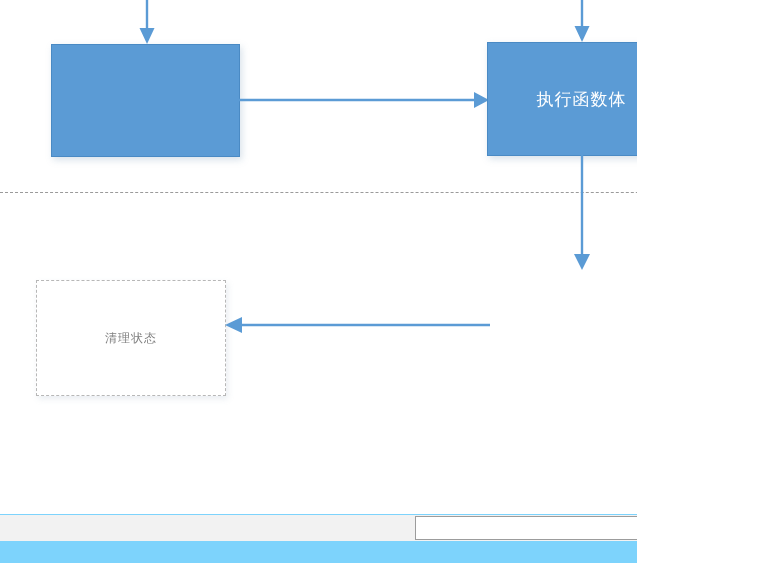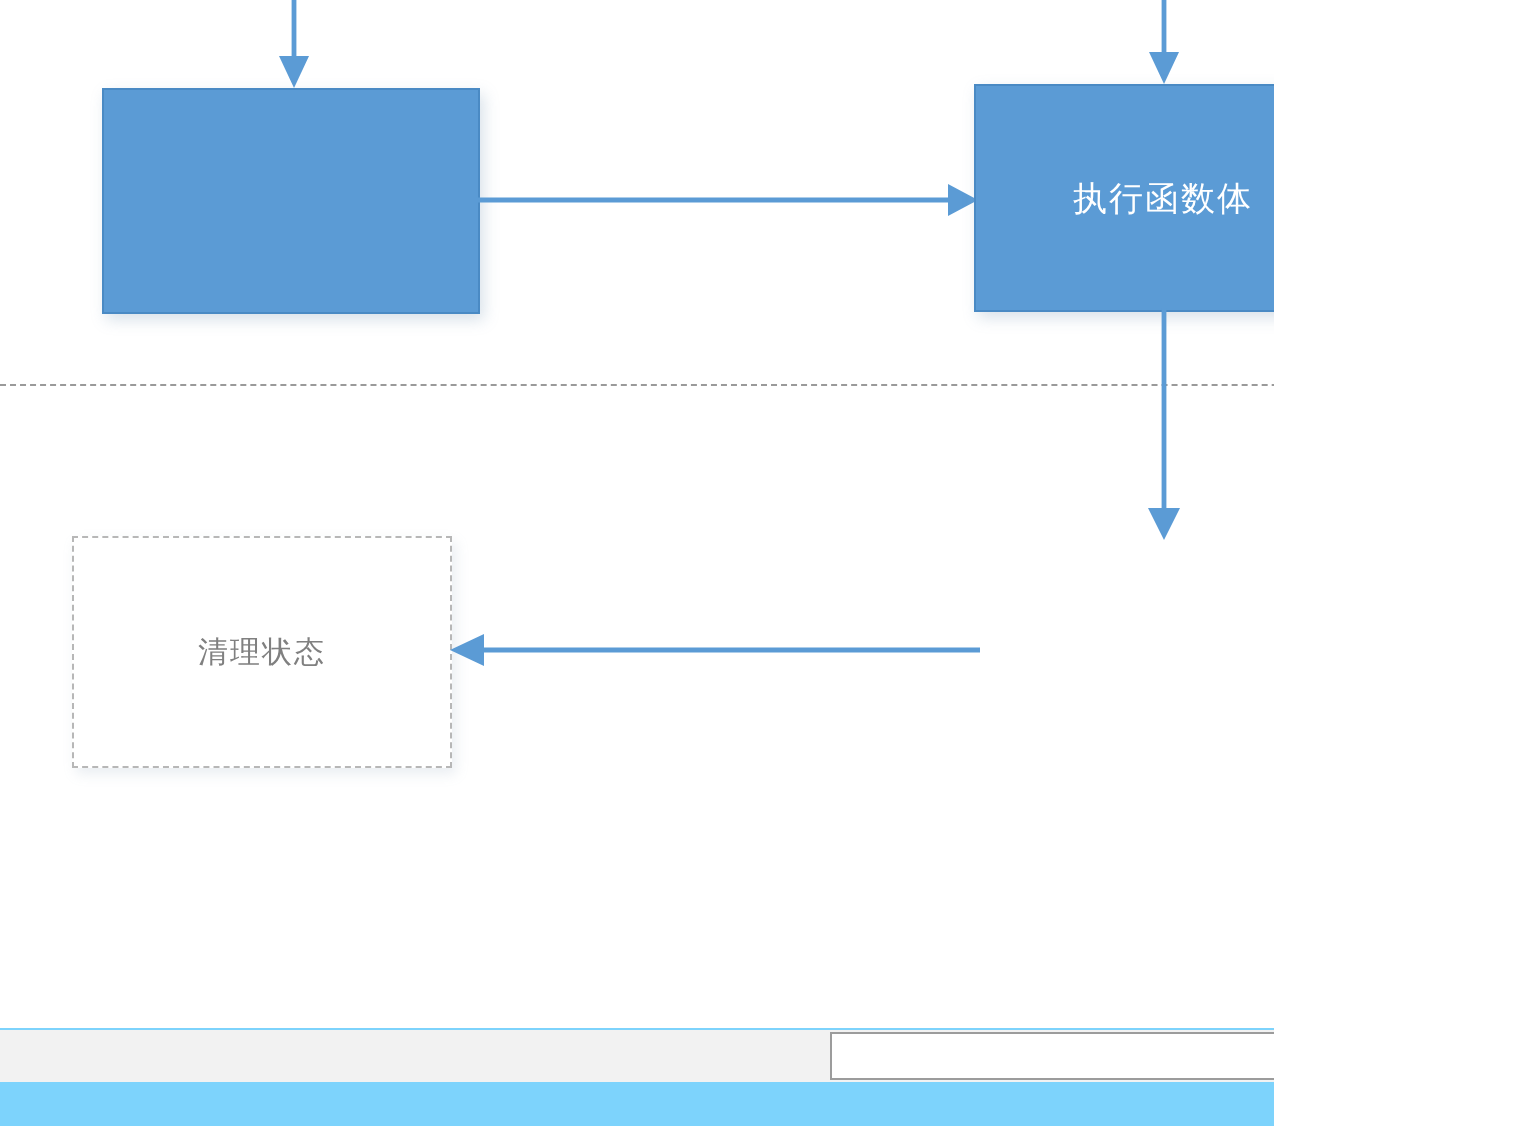--- a/index.html
+++ b/index.html
@@ -65,30 +65,30 @@
     height: 111px;
     font-family: "Liberation Sans", sans-serif;
     letter-spacing: 0.5px;
   }
 
   
   .node-dashed {
     position: absolute;
     box-sizing: border-box;
     left: 36px;
-    top: 268px;
+    top: 280px;
     width: 190px;
     height: 116px;
     background: #ffffff;
     border: 1px dashed #b7b7b7;
     display: flex;
     align-items: center;
     justify-content: center;
     color: #808080;
-    font-size: 15px;
+    font-size: 12px;
     letter-spacing: 1px;
     box-shadow: 2px 3px 6px rgba(140, 160, 185, 0.18);
   }
 
   
   .phase-divider {
     position: absolute;
     left: 0;
     top: 192px;
     width: 759px;

